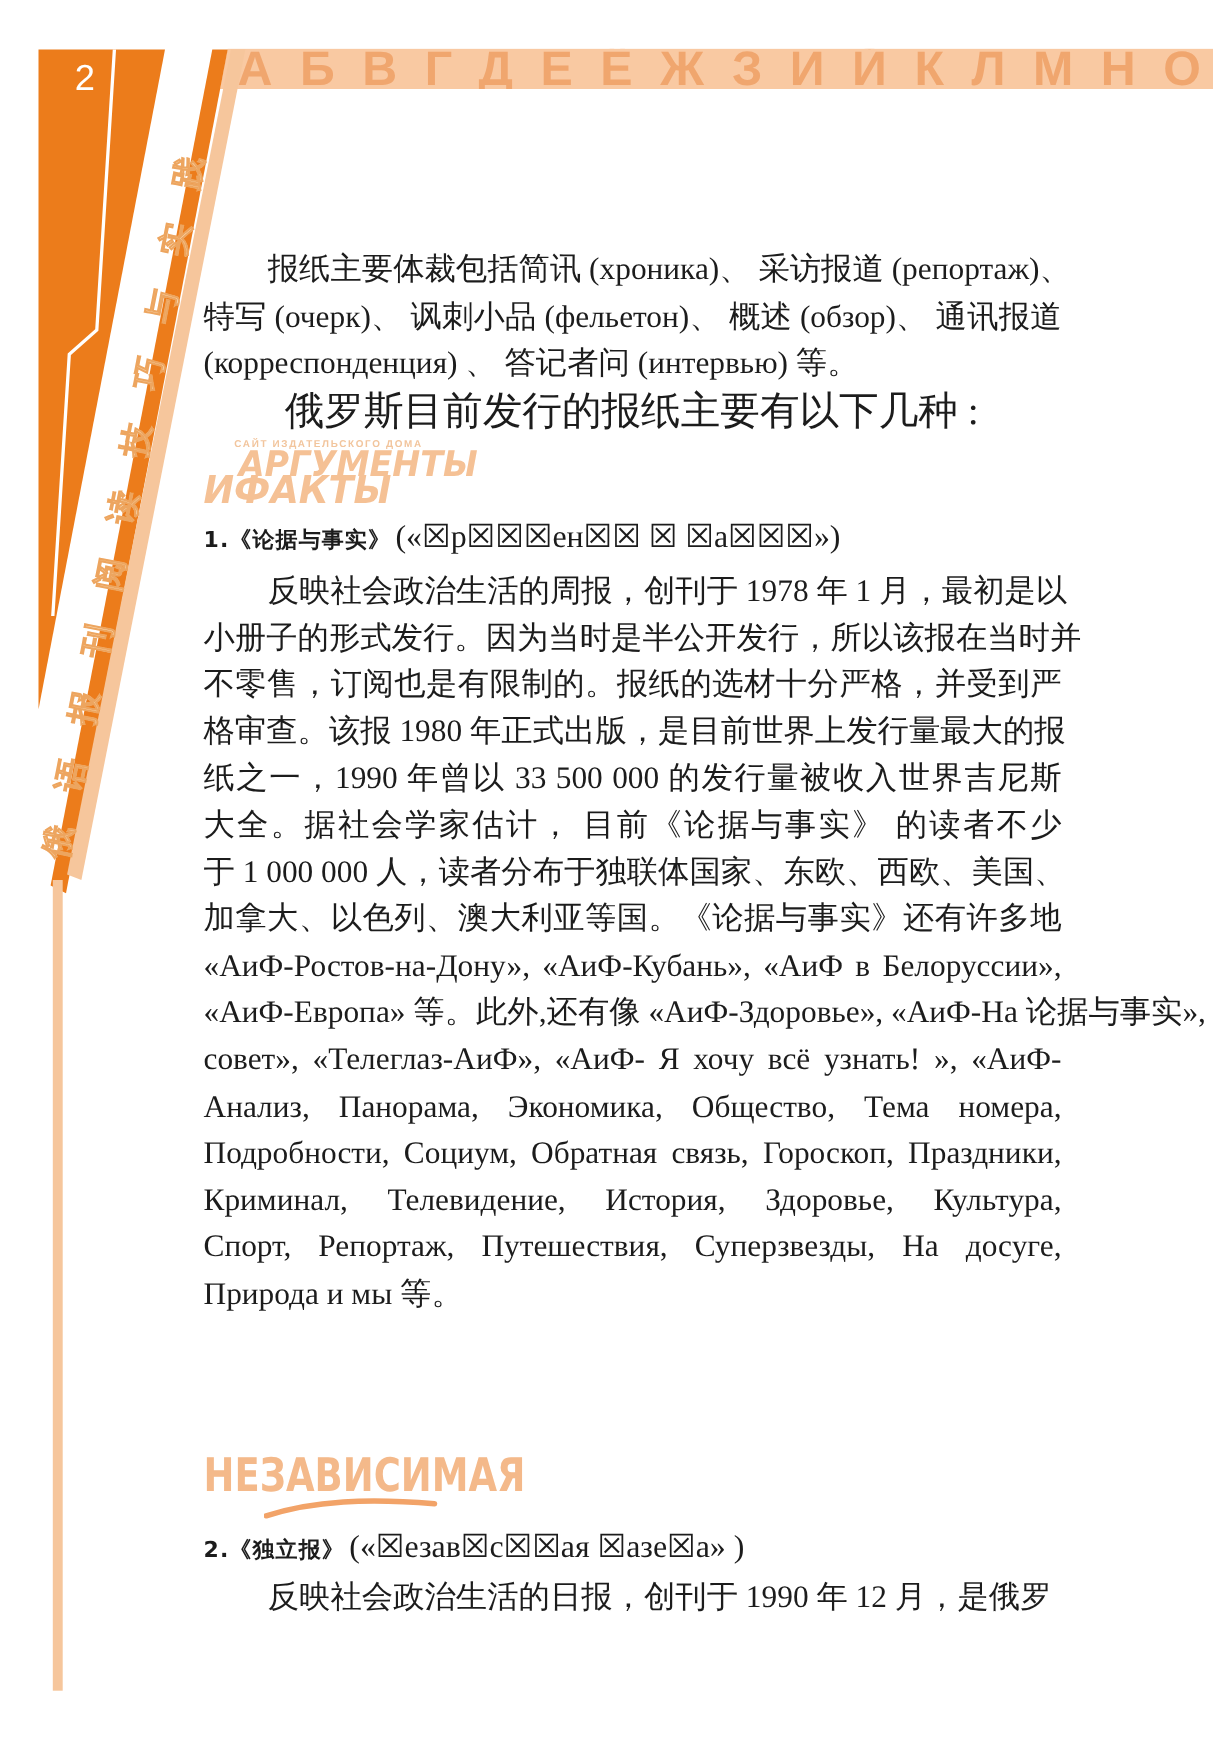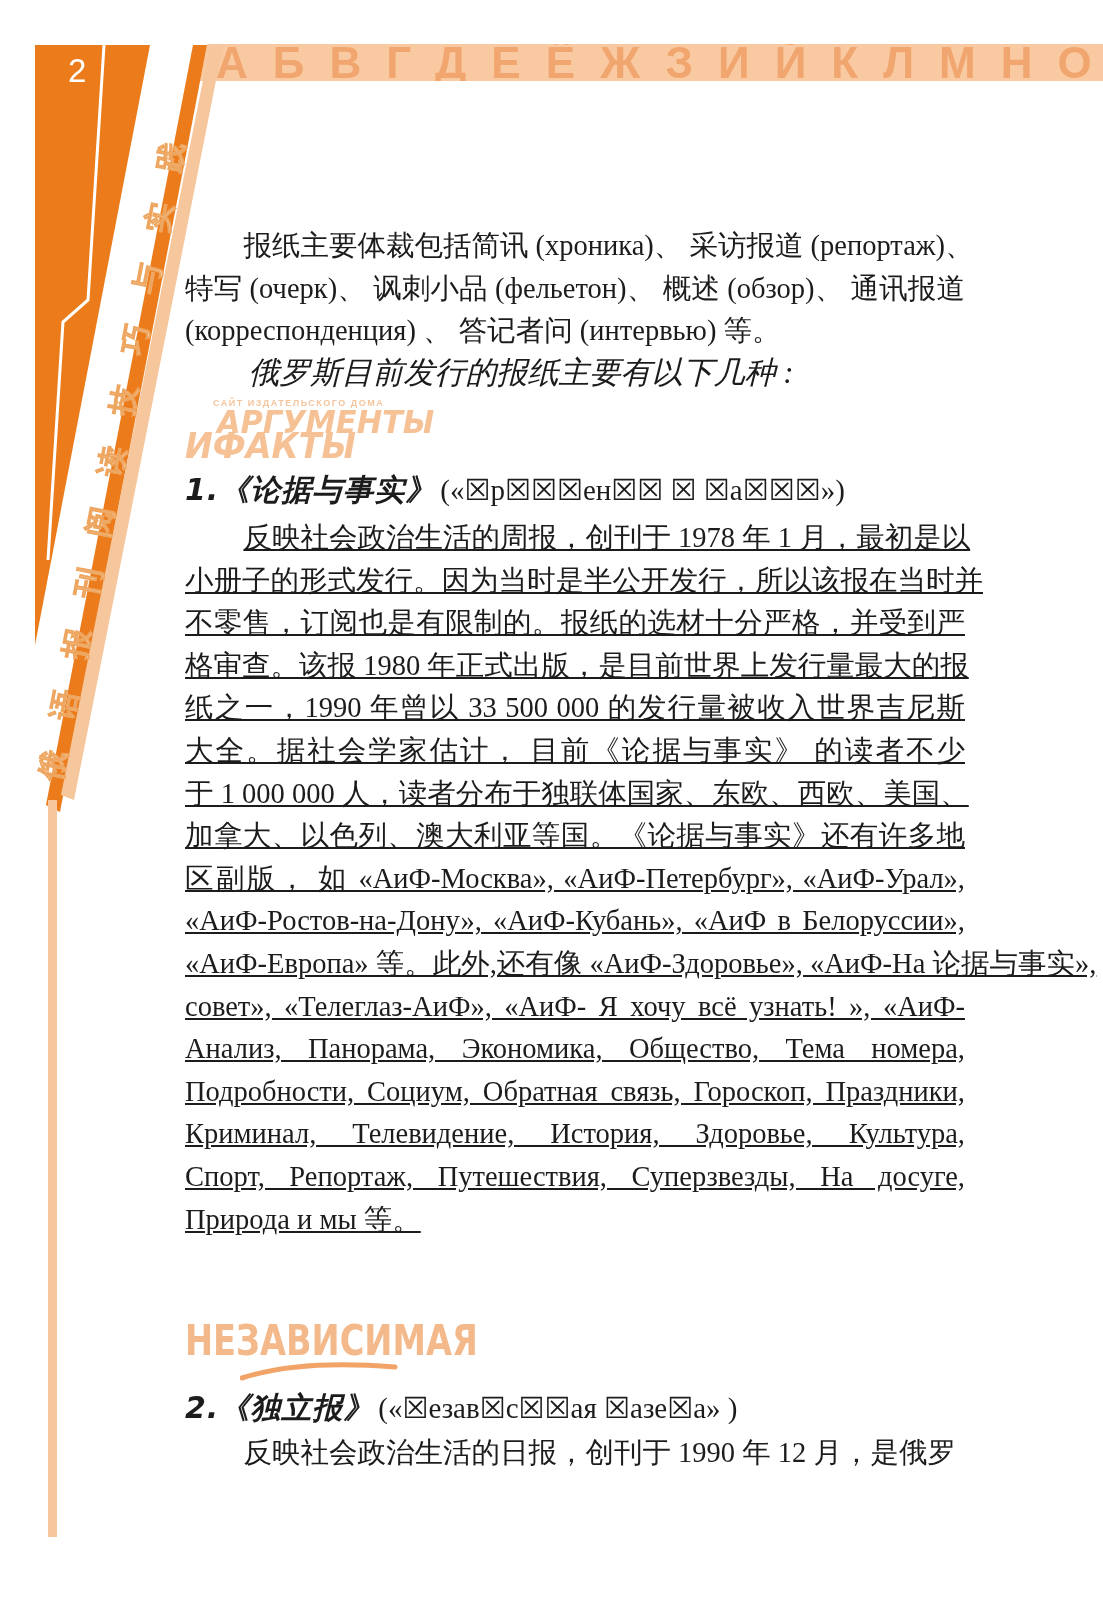--- a/index.html
+++ b/index.html
@@ -42,32 +42,32 @@
   
   .col{position:absolute;left:185px;top:0;width:780px;}
   .para,.lead,.heading{position:absolute;left:0;width:780px;}
   .textline{
     font-size:28.5px;line-height:42.6px;height:42.6px;
     text-align:justify;text-align-last:justify;
     white-space:nowrap;overflow:visible;
   }
   .textline.last{text-align-last:left;}
   .para-indent .textline.first{text-indent:2.05em;}
-  .lead{top:352px;font-size:31px;line-height:42.6px;text-indent:2.05em;font-style:italic;}
+  .lead{top:352px;font-size:36px;line-height:42.6px;text-indent:2.05em;}
   #intro{top:225px;}
-  #s1-body{top:517px;text-decoration:underline;}
+  #s1-body{top:517px;}
   #s2-body{top:1432px;}
 
   
   .heading{white-space:nowrap;}
   #h1{top:470px;}
   #h2{top:1388px;}
   .h-zh{
     font-family:"DejaVu Sans","Liberation Sans",sans-serif;
-    font-weight:bold;font-size:30px;letter-spacing:1px;font-style:italic;
+    font-weight:bold;font-size:20px;letter-spacing:1px;
   }
   .h-ru{
     font-family:"Liberation Serif","DejaVu Serif",serif;
     font-size:29px;margin-left:4px;
   }
 
   
   .logo-aif{position:absolute;left:0;top:398px;width:300px;color:#f5c195;}
   .aif-caption{
     margin-left:28px;
@@ -134,21 +134,20 @@
 
     <div id="s1-body" class="para para-indent">
         <div class="textline first">反映社会政治生活的周报，创刊于 1978 年 1 月，最初是以</div>
         <div class="textline">小册子的形式发行。因为当时是半公开发行，所以该报在当时并</div>
         <div class="textline">不零售，订阅也是有限制的。报纸的选材十分严格，并受到严</div>
         <div class="textline">格审查。该报 1980 年正式出版，是目前世界上发行量最大的报</div>
         <div class="textline">纸之一，1990 年曾以 33 500 000 的发行量被收入世界吉尼斯</div>
         <div class="textline">大全。据社会学家估计， 目前《论据与事实》 的读者不少</div>
         <div class="textline">于 1 000 000 人，读者分布于独联体国家、东欧、西欧、美国、</div>
         <div class="textline">加拿大、以色列、澳大利亚等国。《论据与事实》还有许多地</div>
-        <div class="textline">区副版， 如 «АиФ-Москва», «АиФ-Петербург», «АиФ-Урал»,</div>
         <div class="textline">«АиФ-Ростов-на-Дону», «АиФ-Кубань», «АиФ в Белоруссии»,</div>
         <div class="textline">«АиФ-Европа» 等。此外,还有像 «АиФ-Здоровье», «АиФ-На 论据与事实»,</div>
         <div class="textline">совет», «Телеглаз-АиФ», «АиФ- Я хочу всё узнать! », «АиФ-</div>
         <div class="textline">Анализ, Панорама, Экономика, Общество, Тема номера,</div>
         <div class="textline">Подробности, Социум, Обратная связь, Гороскоп, Праздники,</div>
         <div class="textline">Криминал, Телевидение, История, Здоровье, Культура,</div>
         <div class="textline">Спорт, Репортаж, Путешествия, Суперзвезды, На досуге,</div>
         <div class="textline last">Природа и мы 等。</div>
       </div>
 

